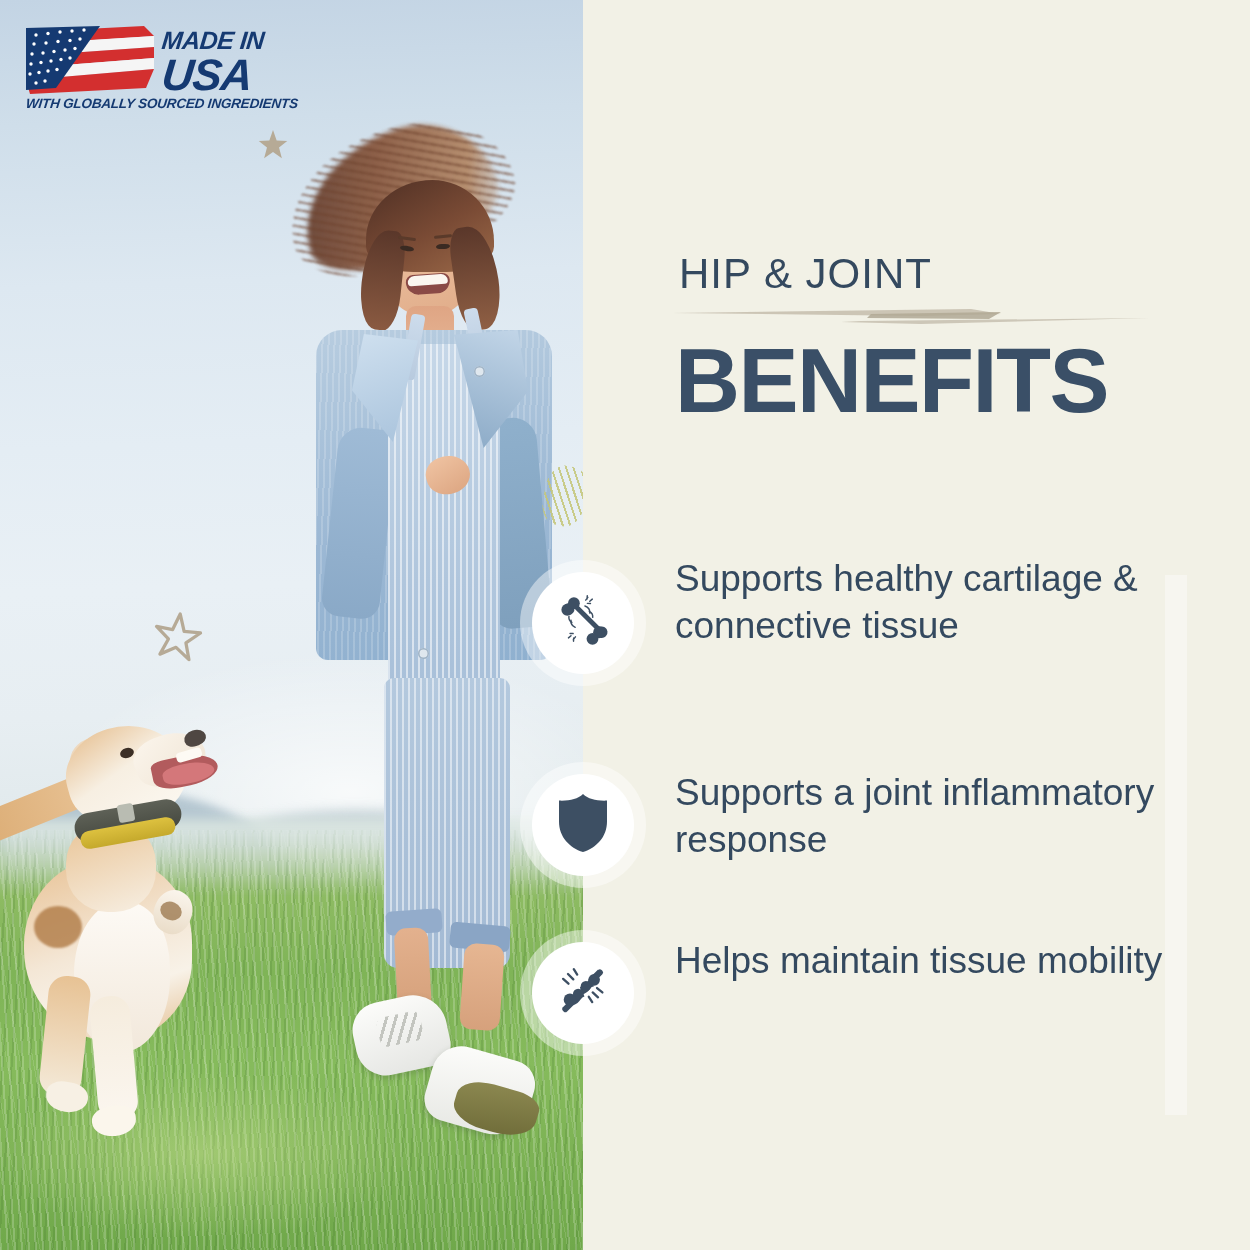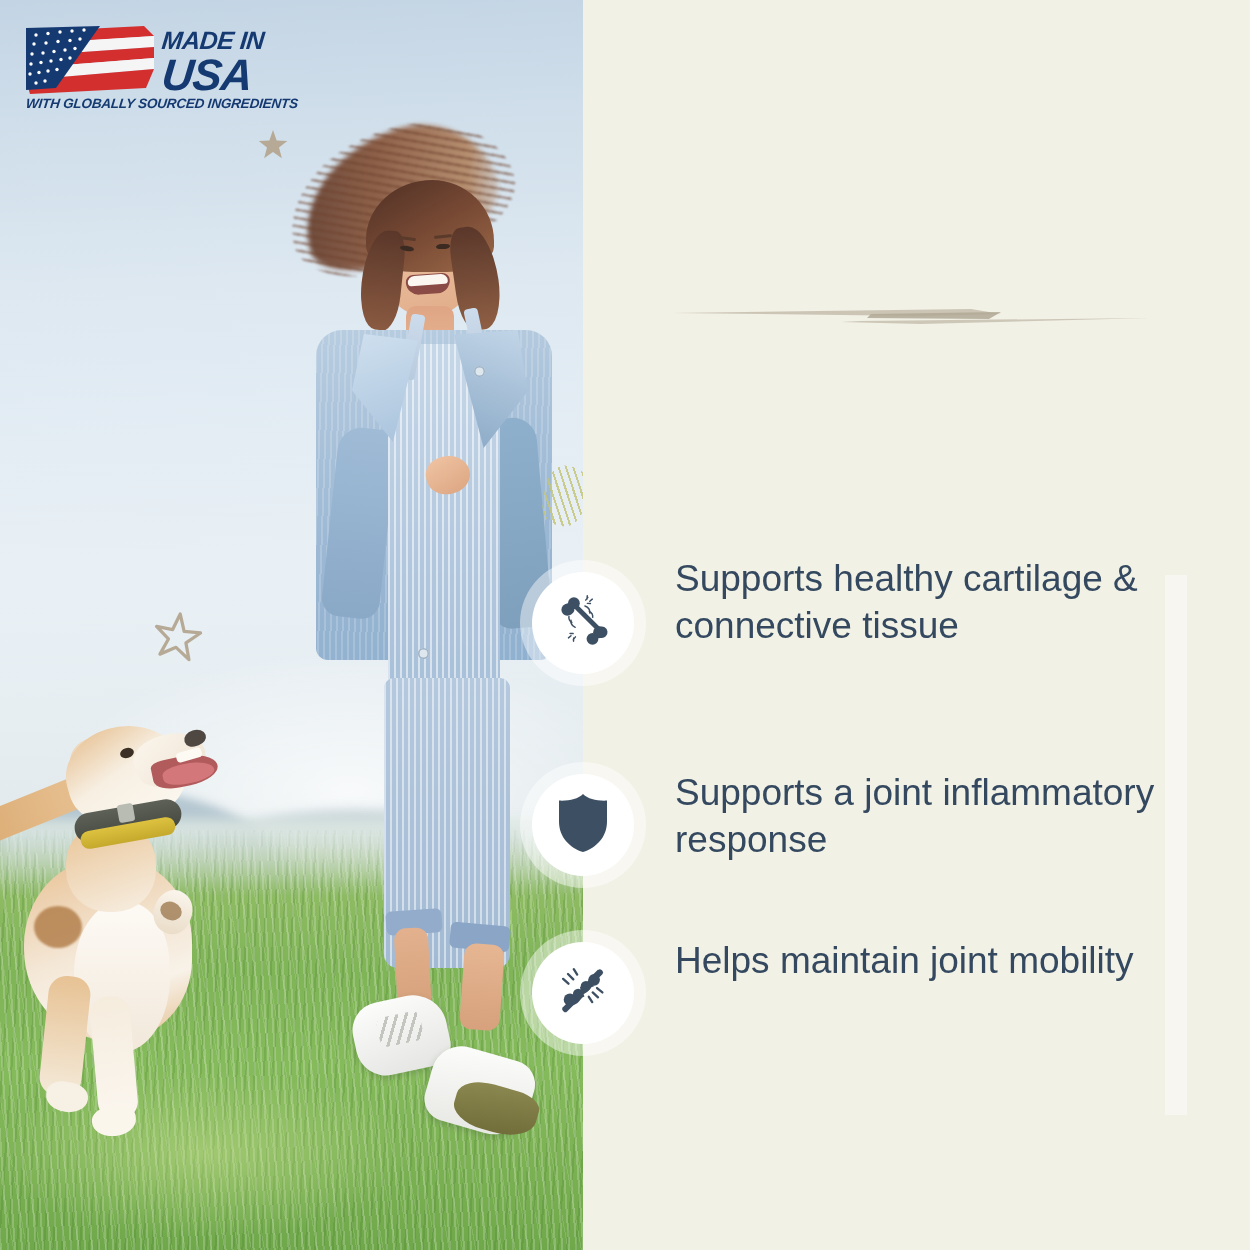--- a/index.html
+++ b/index.html
@@ -566,29 +566,31 @@
       <div class="usa-text">
         <div class="usa-made">MADE IN</div>
         <div class="usa-usa">USA</div>
       </div>
       <div class="usa-sub">WITH GLOBALLY SOURCED INGREDIENTS</div>
     </div>
   </div>
 
   <div class="content">
 
+    <div class="kicker">HIP &amp; JOINT</div>
 
     <div class="divider">
       <svg width="480" height="34" viewBox="0 0 480 34" aria-hidden="true">
         <path d="M2 13 L300 9 L330 14 L250 16 Z" fill="#c9c2b2" opacity="0.95"></path>
         <path d="M190 21 L478 18 L250 24 L170 22 Z" fill="#c9c2b2" opacity="0.9"></path>
         <path d="M200 14 L330 12 L318 19 L196 18 Z" fill="#b0a894" opacity="0.85"></path>
       </svg>
     </div>
 
+    <div class="headline">BENEFITS</div>
 
     <div class="connector"></div>
 
     <div class="benefits">
 
       <div class="bullet-row r1">
         <div class="icon-halo"></div>
         <div class="icon-circle">
           <span>
             <svg width="62" height="62" viewBox="0 0 64 64" aria-hidden="true">
@@ -644,18 +646,18 @@
                 <path d="M16.5 14.5 22 20"></path>
                 <path d="M11.5 19.5 17 24.5"></path>
                 <path d="M22.5 9.5 26 15"></path>
                 <path d="M47.5 38.5 42 33.5"></path>
                 <path d="M52 33.5 46.5 29"></path>
                 <path d="M41.5 43.5 38 38"></path>
               </g>
             </svg>
           </span>
         </div>
-        <div class="bullet-text">Helps maintain joint mobility</div>
+        <div class="bullet-text">Helps maintain tissue mobility</div>
       </div>
 
     </div>
   </div>
 </div>
 
 </body></html>

